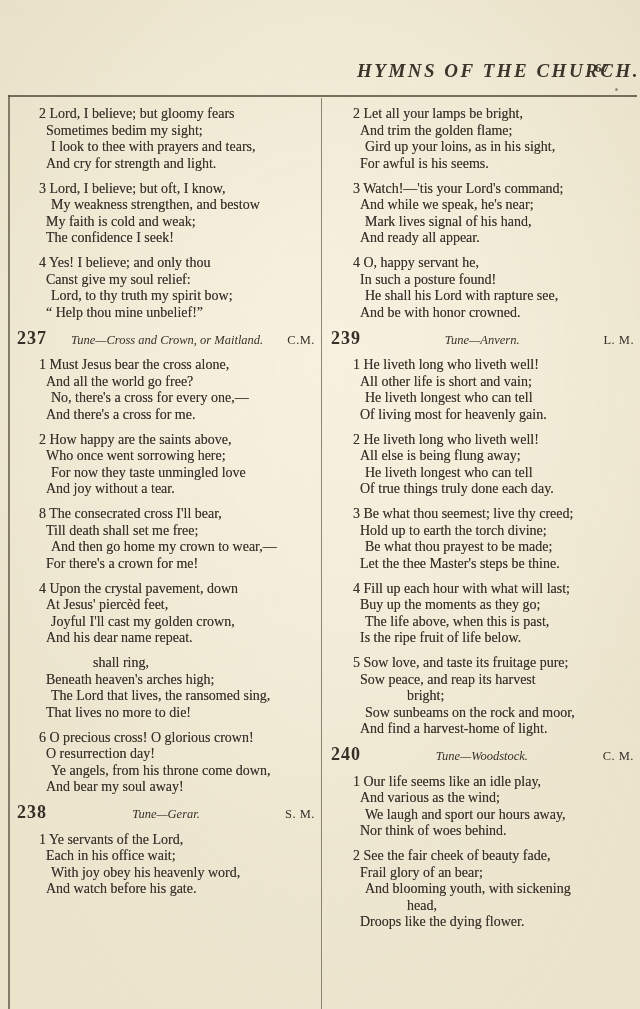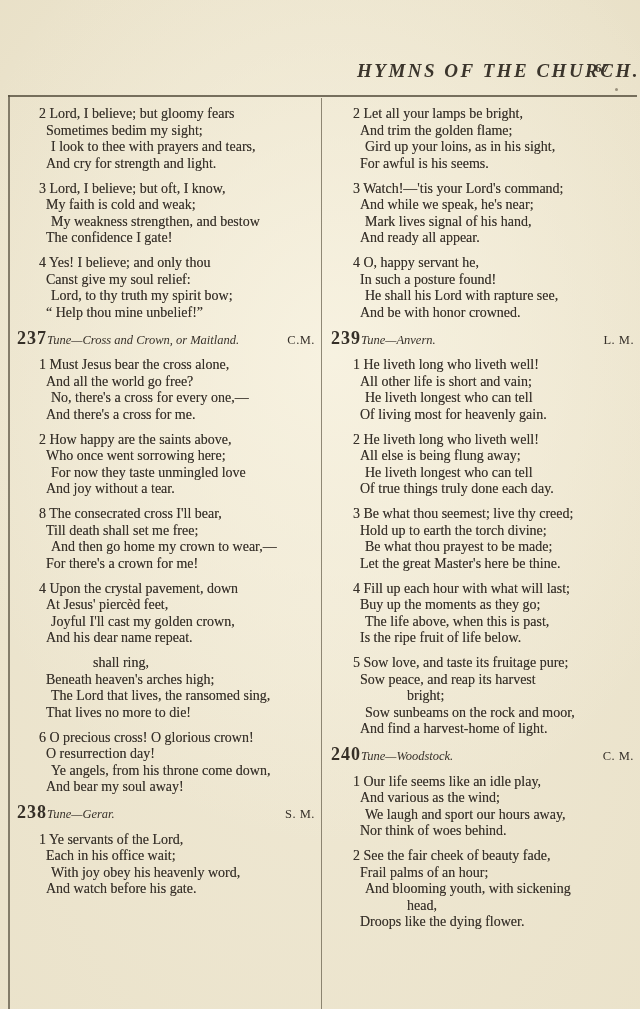--- a/index.html
+++ b/index.html
@@ -23,21 +23,21 @@
   .col-left{left:17px;width:298px;}
   .col-right{left:331px;width:303px;}
   .stanza{margin-bottom:8.5px;}
   .line{white-space:nowrap;text-shadow:0 0 .4px rgba(55,48,40,.55);}
   .l0{padding-left:12px;margin-left:22px;}
   .l0.num{padding-left:0;}
   .l1{padding-left:29px;}
   .l2{padding-left:76px;}
   .hymn-heading{display:flex;align-items:baseline;margin:6px 0 9px;}
   .hymn-number{flex:0 0 auto;font-size:18px;font-weight:bold;letter-spacing:1px;color:#352f27;}
-  .hymn-tune{flex:1 1 auto;text-align:left;font-style:italic;font-size:12.5px;}
+  .hymn-tune{flex:1 1 auto;text-align:center;font-style:italic;font-size:12.5px;}
   .hymn-meter{flex:0 0 auto;font-size:12.5px;letter-spacing:.5px;}
 </style>
 </head>
 <body>
 
 <div class="page">
   <div class="header">
     <span class="title">HYMNS OF THE CHURCH.</span>
   </div>
   <span class="page-number">67</span>
@@ -49,23 +49,23 @@
 
   <div class="col col-left">
       <div class="stanza">
         <div class="line l0 num">2 Lord, I believe; but gloomy fears</div>
         <div class="line l1">Sometimes bedim my sight;</div>
         <div class="line l0">I look to thee with prayers and tears,</div>
         <div class="line l1">And cry for strength and light.</div>
       </div>
       <div class="stanza">
         <div class="line l0 num">3 Lord, I believe; but oft, I know,</div>
+        <div class="line l0">My weakness strengthen, and bestow</div>
         <div class="line l1">My faith is cold and weak;</div>
-        <div class="line l0">My weakness strengthen, and bestow</div>
-        <div class="line l1">The confidence I gate!</div>
+        <div class="line l1">The confidence I seek!</div>
       </div>
       <div class="stanza">
         <div class="line l0 num">4 Yes! I believe; and only thou</div>
         <div class="line l1">Canst give my soul relief:</div>
         <div class="line l0">Lord, to thy truth my spirit bow;</div>
         <div class="line l1">“ Help thou mine unbelief!”</div>
       </div>
       <div class="hymn-heading">
         <span class="hymn-number">237</span>
         <span class="hymn-tune">Tune—Cross and Crown, or Maitland.</span>
@@ -152,21 +152,21 @@
       <div class="stanza">
         <div class="line l0 num">2 He liveth long who liveth well!</div>
         <div class="line l1">All else is being flung away;</div>
         <div class="line l0">He liveth longest who can tell</div>
         <div class="line l1">Of true things truly done each day.</div>
       </div>
       <div class="stanza">
         <div class="line l0 num">3 Be what thou seemest; live thy creed;</div>
         <div class="line l1">Hold up to earth the torch divine;</div>
         <div class="line l0">Be what thou prayest to be made;</div>
-        <div class="line l1">Let the great Master's here be thine.</div>
+        <div class="line l1">Let the thee Master's steps be thine.</div>
       </div>
       <div class="stanza">
         <div class="line l0 num">4 Fill up each hour with what will last;</div>
         <div class="line l1">Buy up the moments as they go;</div>
         <div class="line l0">The life above, when this is past,</div>
         <div class="line l1">Is the ripe fruit of life below.</div>
       </div>
       <div class="stanza">
         <div class="line l0 num">5 Sow love, and taste its fruitage pure;</div>
         <div class="line l1">Sow peace, and reap its harvest</div>
@@ -180,19 +180,19 @@
         <span class="hymn-meter">C. M.</span>
       </div>
       <div class="stanza">
         <div class="line l0 num">1 Our life seems like an idle play,</div>
         <div class="line l1">And various as the wind;</div>
         <div class="line l0">We laugh and sport our hours away,</div>
         <div class="line l1">Nor think of woes behind.</div>
       </div>
       <div class="stanza">
         <div class="line l0 num">2 See the fair cheek of beauty fade,</div>
-        <div class="line l1">Frail palms of an hour;</div>
+        <div class="line l1">Frail glory of an bear;</div>
         <div class="line l0">And blooming youth, with sickening</div>
         <div class="line l2">head,</div>
         <div class="line l1">Droops like the dying flower.</div>
       </div>
     </div>
 </div>
 
 </body></html>

